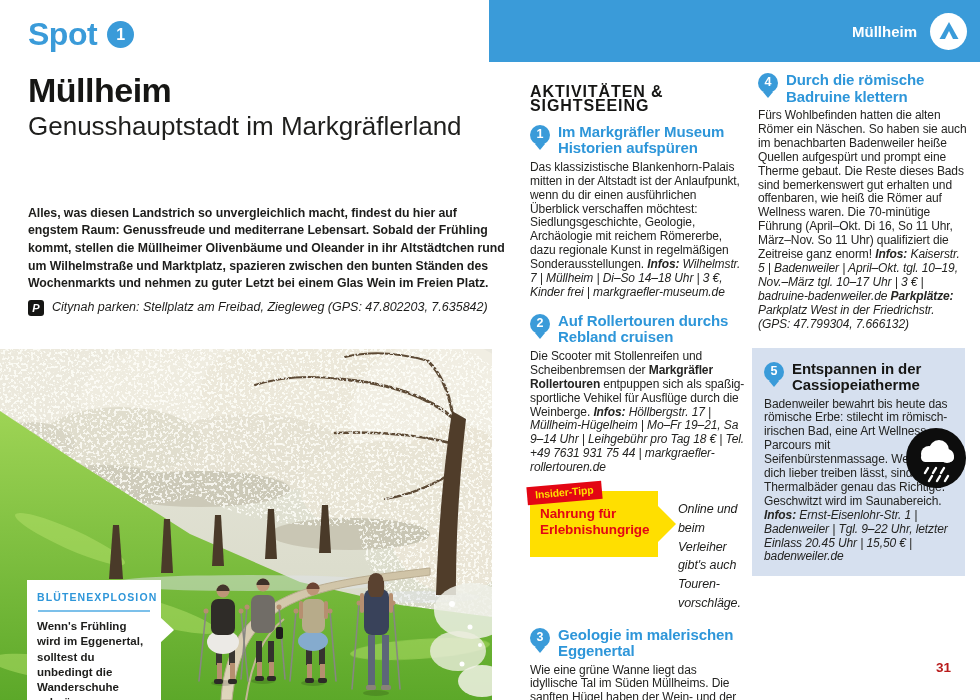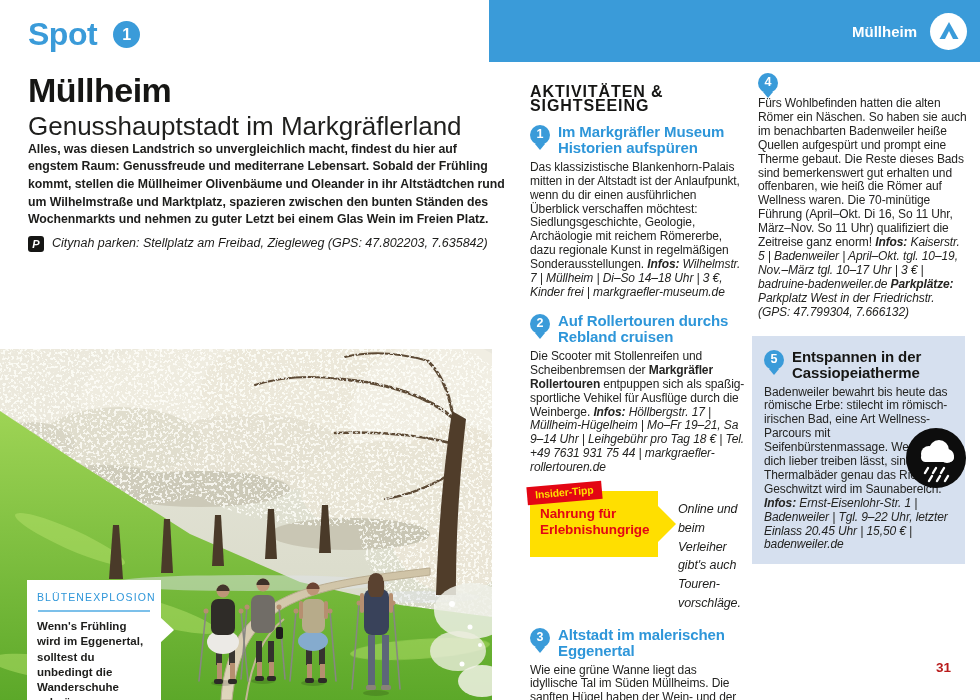--- a/index.html
+++ b/index.html
@@ -12,38 +12,38 @@
   .page{position:relative;width:980px;height:700px;background:#fff;overflow:hidden;margin:0 auto}
 
   
   .top-bar{position:absolute;left:489px;top:0;width:491px;height:62px;background:var(--accent);
     display:flex;align-items:center;justify-content:flex-end;gap:13px;padding-right:13px}
   .top-bar .region{color:#fff;font-weight:700;font-size:15px}
   .logo-circle{width:37px;height:37px;border-radius:50%;background:#fff;display:flex;align-items:center;justify-content:center}
 
   
   .left-col{position:absolute;left:28px;top:16px;width:478px}
-  .spot-row{display:flex;align-items:center;gap:16px;margin-bottom:20px}
+  .spot-row{display:flex;align-items:center;gap:10px;margin-bottom:20px}
   .spot-word{font-size:32px;font-weight:800;color:var(--accent);letter-spacing:-.5px}
   .spot-badge{width:27px;height:27px;border-radius:50%;background:var(--accent);color:#fff;
     font-size:16px;font-weight:800;display:flex;align-items:center;justify-content:center}
   h1.title{font-size:34px;font-weight:800;letter-spacing:-.5px;line-height:1.05;color:#161614}
   .subtitle{font-size:26px;font-weight:300;line-height:1.16;color:#1f1f1d;margin-top:2px}
-  .intro{font-size:12.3px;font-weight:700;line-height:17.6px;letter-spacing:-.05px;width:478px}
+  .intro{margin-top:64px;font-size:12.3px;font-weight:700;line-height:17.6px;letter-spacing:-.05px;width:478px}
   .parking{display:flex;align-items:flex-start;gap:8px;margin-top:7px;font-size:12.5px;font-style:italic}
   .parking .p-ico{flex:0 0 auto;width:16px;height:16px;border-radius:3px;background:#161614;color:#fff;
     font-size:11px;font-weight:800;font-style:italic;display:flex;align-items:center;justify-content:center;margin-top:0}
 
   
   .photo{position:absolute;left:0;top:349px;width:492px;height:351px}
   .caption{position:absolute;left:27px;top:580px;width:134px;min-height:85px;background:#fff;
     padding:11px 10px 10px;z-index:3}
   .caption:after{content:"";position:absolute;right:-13px;top:37px;border:13px solid transparent;
     border-left:14px solid #fff;border-right:0}
-  .caption-title{font-size:10.5px;font-weight:400;letter-spacing:1.1px;color:var(--blue);text-align:right}
+  .caption-title{font-size:10.5px;font-weight:700;letter-spacing:1.1px;color:var(--blue);text-align:right}
   .caption-rule{border:0;border-top:2px solid var(--rule);margin:7px 1px 7px}
   .caption-text{font-size:11.5px;font-weight:700;line-height:1.33}
 
   
   .col{position:absolute;font-size:12px;line-height:13.9px;letter-spacing:-.1px}
   .col-2{left:530px;top:85px;width:216px}
   .col-3{left:758px;top:72px;width:210px}
   .sec-header{font-size:16px;font-weight:800;letter-spacing:.9px;margin-bottom:11px;color:#161614}
   .item{margin-bottom:13px}
   .item-head{display:flex;gap:8px;margin-bottom:4px}
@@ -296,31 +296,32 @@
       <span class="tip-ribbon">Insider-Tipp</span>
       <div class="tip-yellow">
         <div class="tip-title">Nahrung für Erlebnishungrige</div>
       </div>
       <div class="tip-note">Online und beim Verleiher gibt's auch Touren­vorschläge.</div>
     </div>
 
     <div class="item">
       <div class="item-head">
         <span class="pin">3</span>
-        <span class="item-title">Altstadt im malerischen Eggenertal</span>
+        <span class="item-title">Geologie im malerischen Eggenertal</span>
       </div>
       <div class="item-body"><span>Wie eine grüne Wanne liegt das idyllische Tal im Süden Müllheims. Die sanften Hügel haben der Wein- und der Obstbau fest im Griff, was der Landschaft zu seltener Lieblichkeit verhilft. Besonders</span></div>
     </div>
   </div>
 
   <div class="col col-3">
 
     <div class="item">
       <div class="item-head">
         <span class="pin">4</span>
+        <span class="item-title">Durch die römische Badruine klettern</span>
       </div>
       <div class="item-body"><span>Fürs Wohlbefinden hatten die alten Römer ein Näschen. So haben sie auch im benachbarten Badenweiler heiße Quellen aufgespürt und prompt eine Therme gebaut. Die Reste dieses Bads sind bemerkenswert gut erhalten und offenbaren, wie heiß die Römer auf Wellness waren. Die 70-minütige Führung (April–Okt. Di 16, So 11 Uhr, März–Nov. So 11 Uhr) qualifiziert die Zeitreise ganz enorm!  </span><span class="r-bi">Infos:</span><span class="r-i"> Kaiserstr. 5 | Badenweiler | April–Okt. tgl. 10–19, Nov.–März tgl. 10–17 Uhr | 3 € | badruine-badenweiler.de  </span><span class="r-bi">Parkplätze:</span><span class="r-i"> Parkplatz West in der Friedrichstr. (GPS: 47.799304, 7.666132)</span></div>
     </div>
 
     <div class="tip-box">
       <div class="item-head">
         <span class="pin">5</span>
         <span class="item-title">Entspannen in der Cassiopeiatherme</span>
       </div>
       <div class="item-body"><span>Badenweiler bewahrt bis heute das römische Erbe: stilecht im römisch-irischen Bad, eine Art Wellness-Parcours mit Seifenbürstenmassage. Wenn du dich lieber treiben lässt, sind die Thermalbäder genau das Richtige. Geschwitzt wird im Saunabereich.  </span><span class="r-bi">Infos:</span><span class="r-i"> Ernst-Eisenlohr-Str. 1 | Badenweiler | Tgl. 9–22 Uhr, letzter Einlass 20.45 Uhr | 15,50 € | badenweiler.de</span></div>

